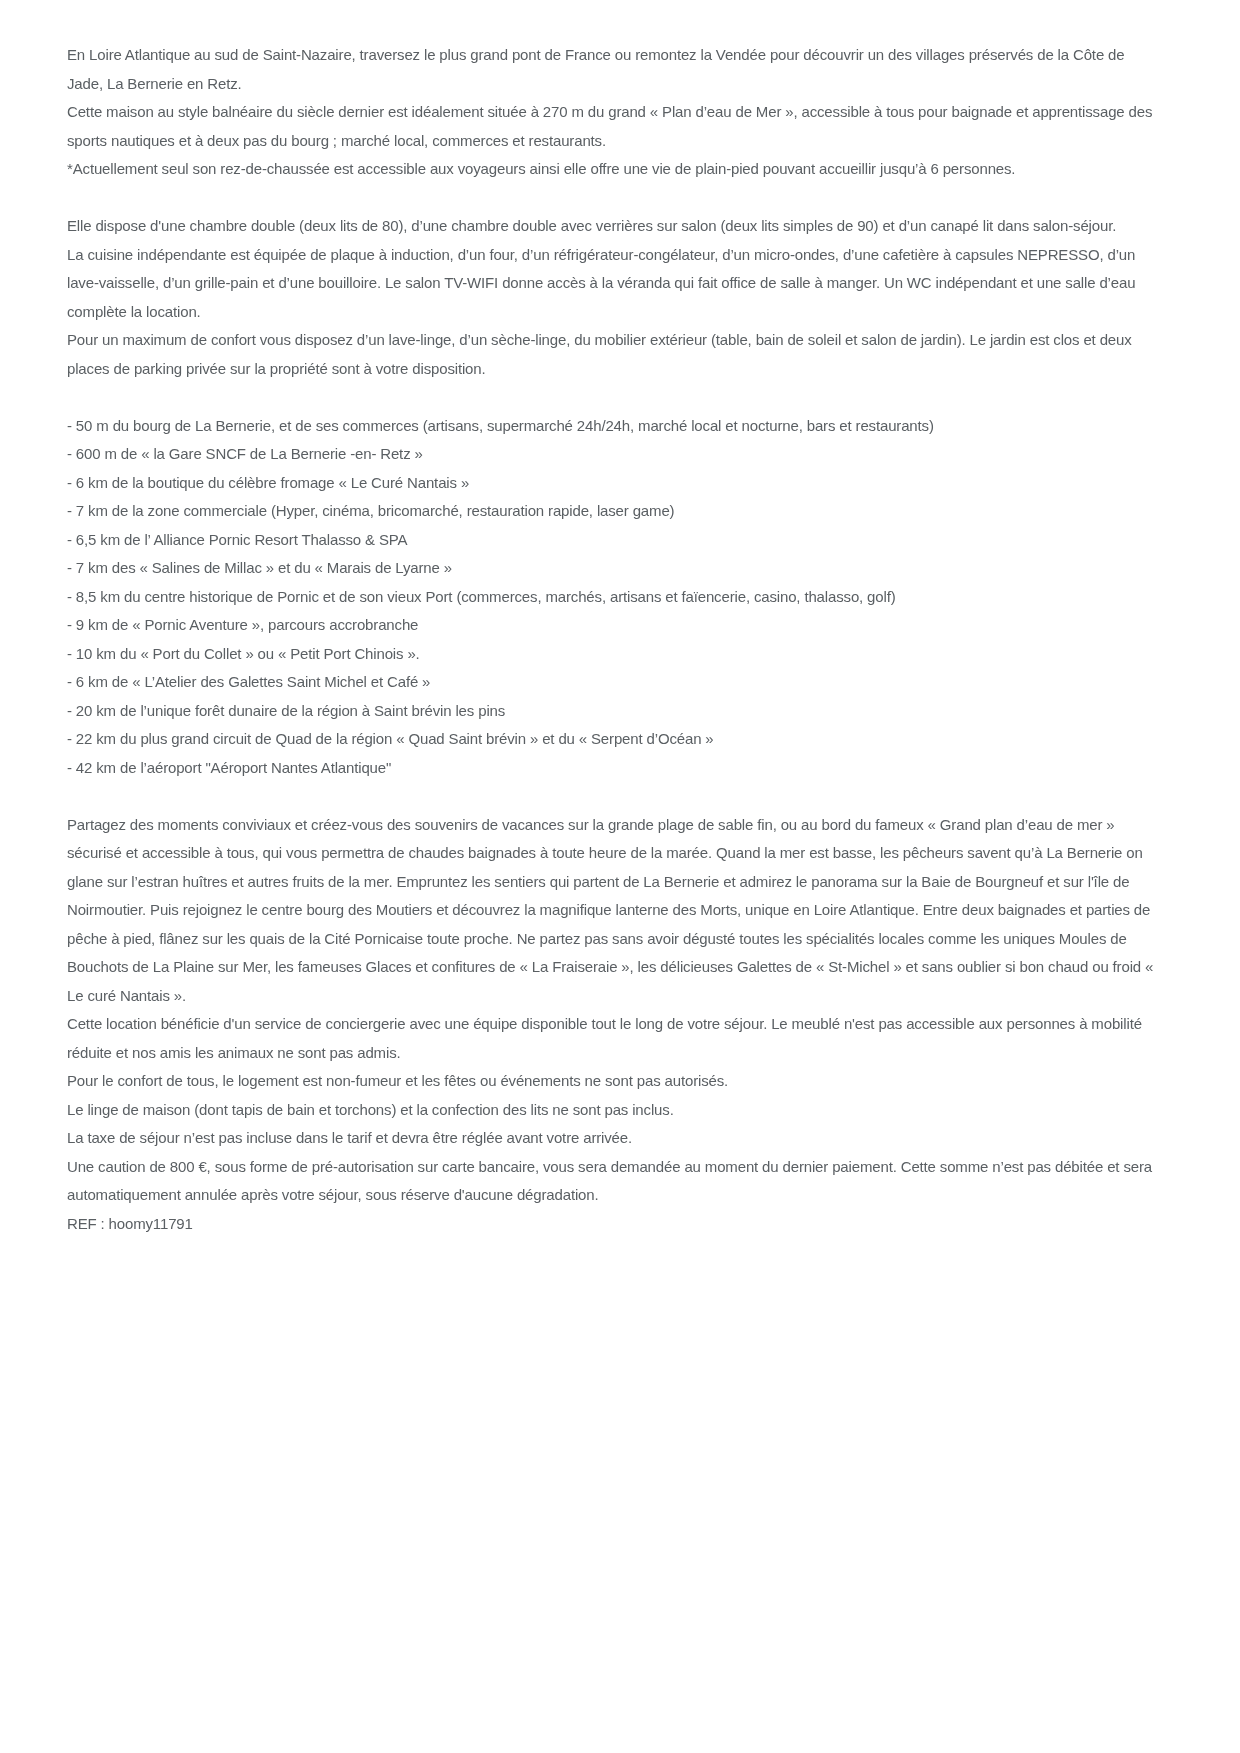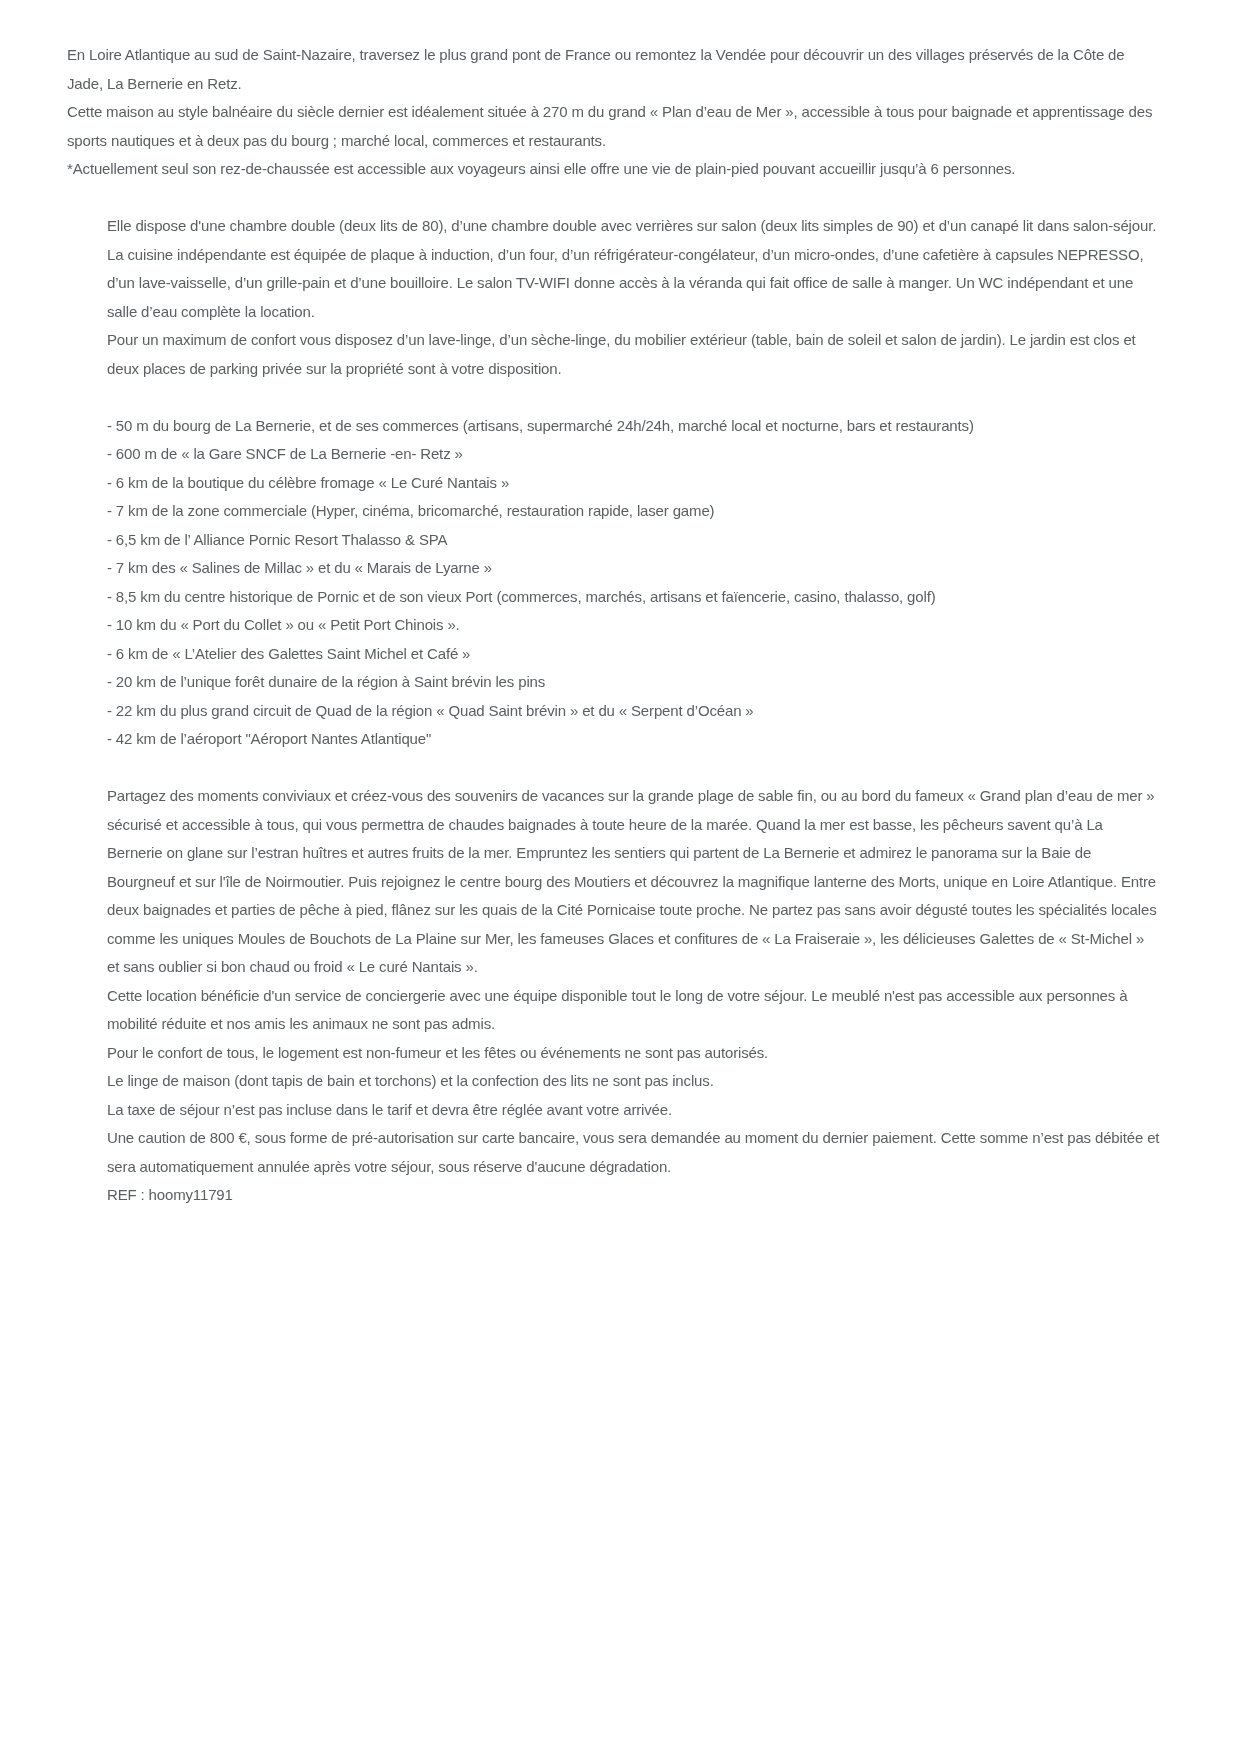--- a/index.html
+++ b/index.html
@@ -22,21 +22,20 @@
     letter-spacing: -0.15px;
     color: #5a5f63;
     -webkit-font-smoothing: antialiased;
   }
   .doc p {
     margin: 0;
     padding: 0;
   }
   .section + .section {
     margin-top: 28.5px; 
-    margin-left: 40px;
   }
 </style>
 </head>
 <body>
 
 <main class="doc">
 
   <section class="section">
   <p>En Loire Atlantique au sud de Saint-Nazaire, traversez le plus grand pont de France ou remontez la Vendée pour découvrir un des villages préservés de la Côte de Jade, La Bernerie en Retz.</p>
 
@@ -64,20 +63,21 @@
   <p>- 6 km de la boutique du célèbre fromage « Le Curé Nantais »</p>
 
   <p>- 7 km de la zone commerciale (Hyper, cinéma, bricomarché, restauration rapide, laser game)</p>
 
   <p>- 6,5 km de l’ Alliance Pornic Resort Thalasso &amp; SPA</p>
 
   <p>- 7 km des « Salines de Millac » et du « Marais de Lyarne »</p>
 
   <p>- 8,5 km du centre historique de Pornic et de son vieux Port (commerces, marchés, artisans et faïencerie, casino, thalasso, golf)</p>
 
+  <p>- 9 km de « Pornic Aventure », parcours accrobranche</p>
 
   <p>- 10 km du « Port du Collet » ou « Petit Port Chinois ».</p>
 
   <p>- 6 km de « L’Atelier des Galettes Saint Michel et Café »</p>
 
   <p>- 20 km de l’unique forêt dunaire de la région à Saint brévin les pins</p>
 
   <p>- 22 km du plus grand circuit de Quad de la région « Quad Saint brévin » et du « Serpent d’Océan »</p>
 
   <p>- 42 km de l’aéroport "Aéroport Nantes Atlantique"</p>

